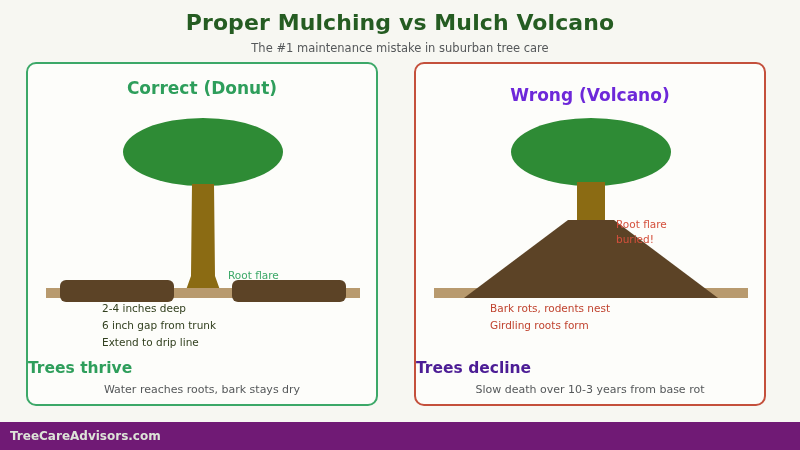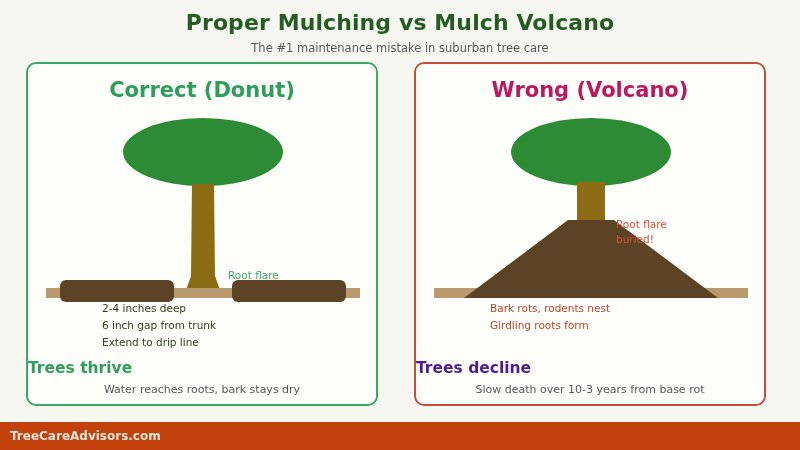--- a/index.html
+++ b/index.html
@@ -54,25 +54,25 @@
   }
   .panel-left  { left: 26px;  border: 2px solid #3CA868; }
   .panel-right { left: 414px; border: 2px solid #C4503C; }
 
   .panel-title {
     position: absolute;
     top: 14px;
     left: 0;
     width: 100%;
     text-align: center;
-    font-size: 21px;
+    font-size: 17px;
     font-weight: bold;
   }
   .panel-left  .panel-title { color: #2E9E5B; }
-  .panel-right .panel-title { color: #be185d; }
+  .panel-right .panel-title { color: #6d28d9; margin-top: 7px; }
 
   
   .scene {
     position: absolute;
     top: 26px;
     left: 0;
     width: 352px;
     height: 240px;
     display: block;
   }
@@ -110,21 +110,21 @@
     color: #55585A;
   }
 
   
   .footer {
     position: absolute;
     left: 0;
     bottom: 0;
     width: 800px;
     height: 28px;
-    background: #c2410c;
+    background: #701a75;
   }
   .footer-text {
     position: absolute;
     left: 10px;
     top: 7px;
     font-size: 12px;
     font-weight: bold;
     color: #DDE4D8;
   }
 </style>

